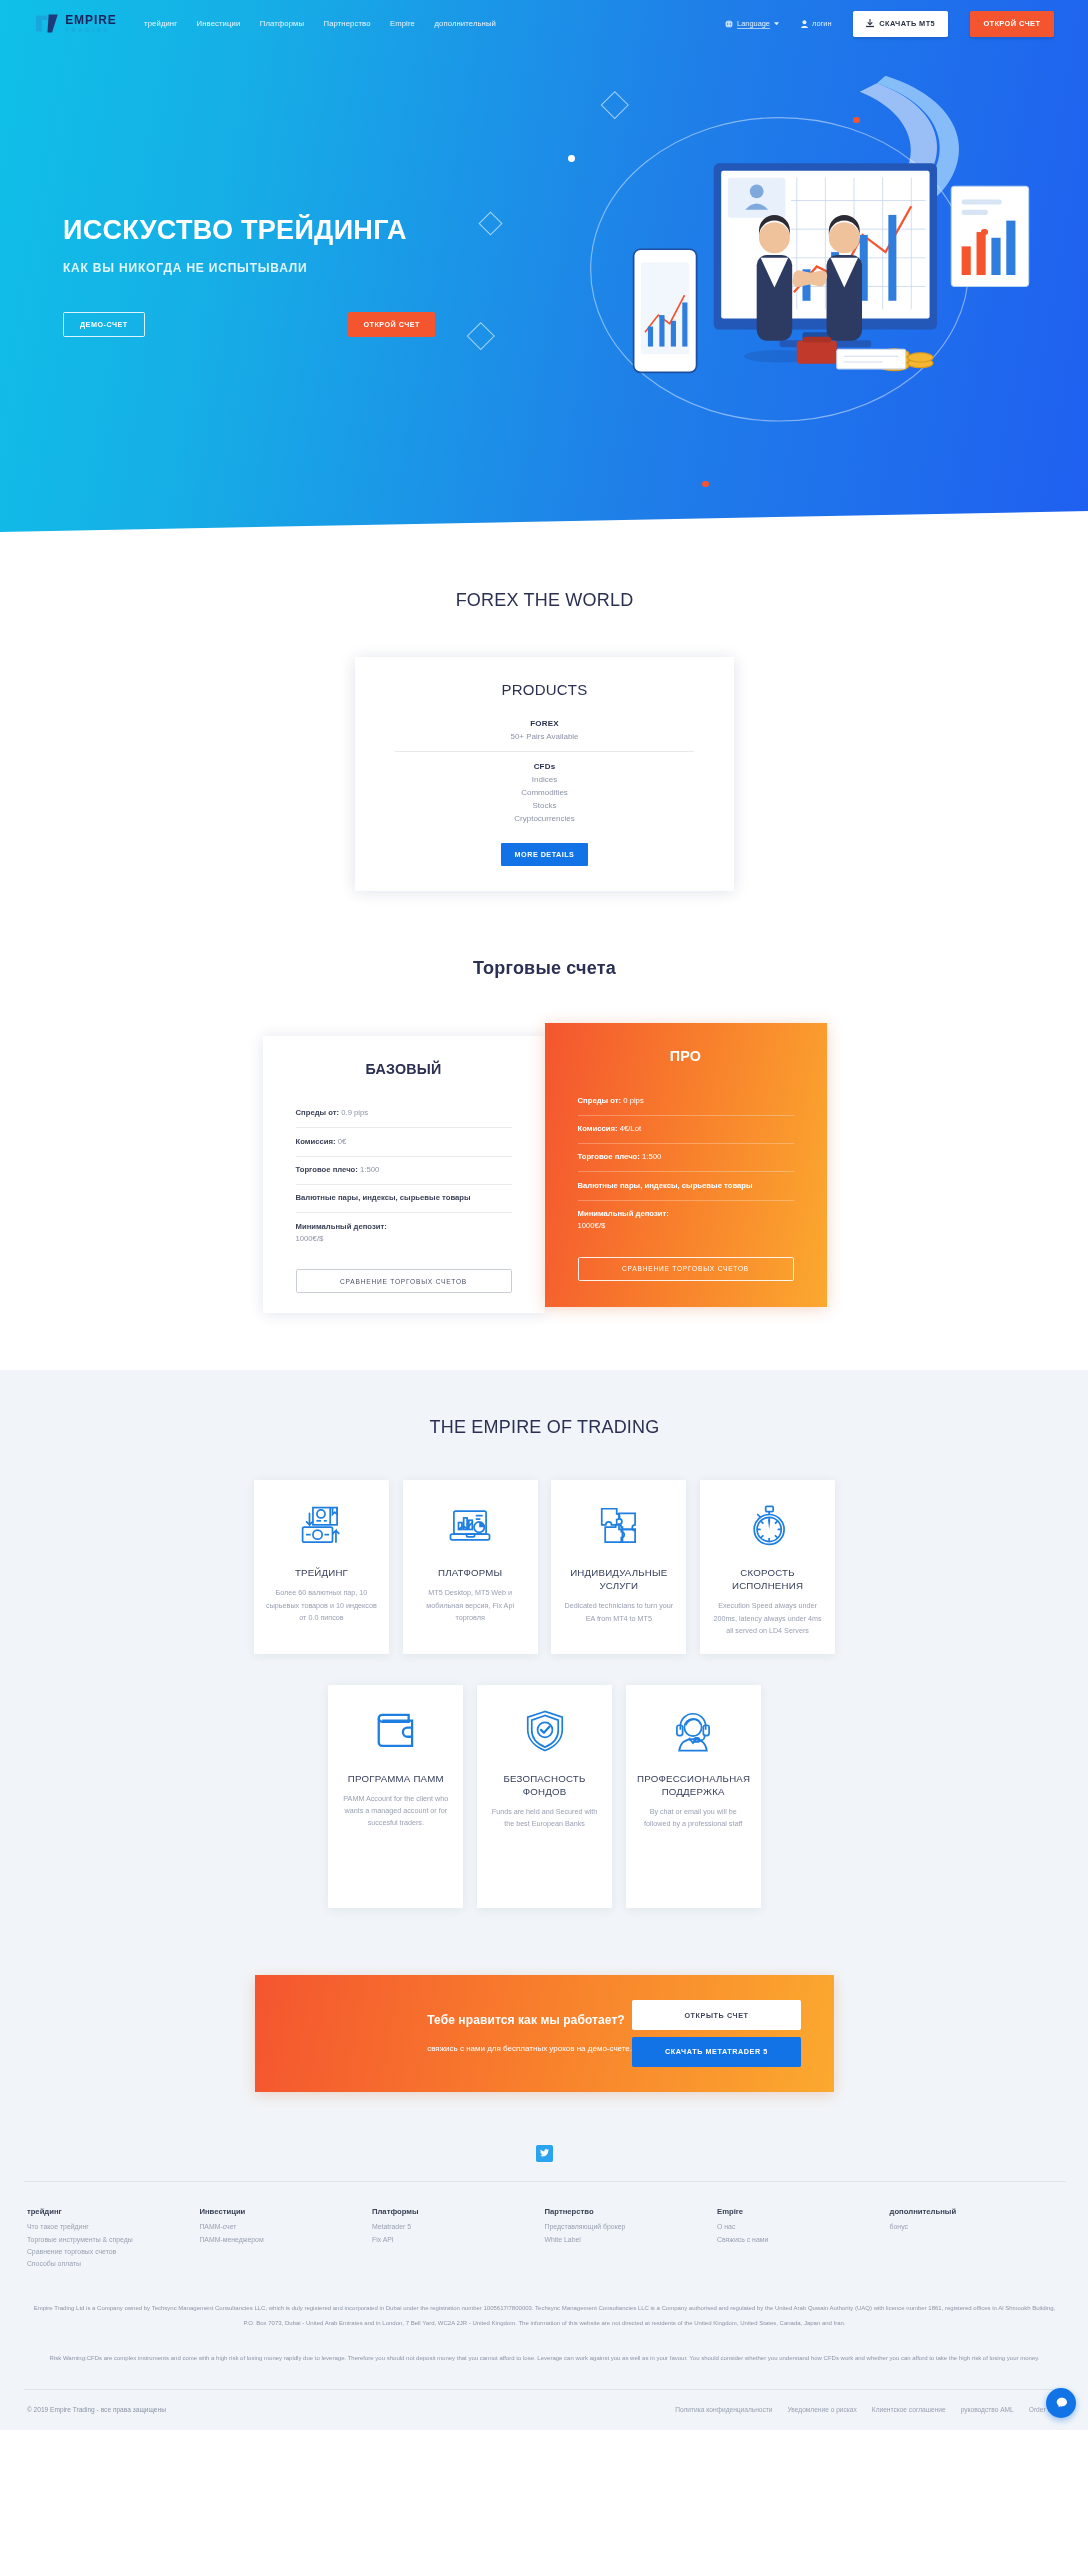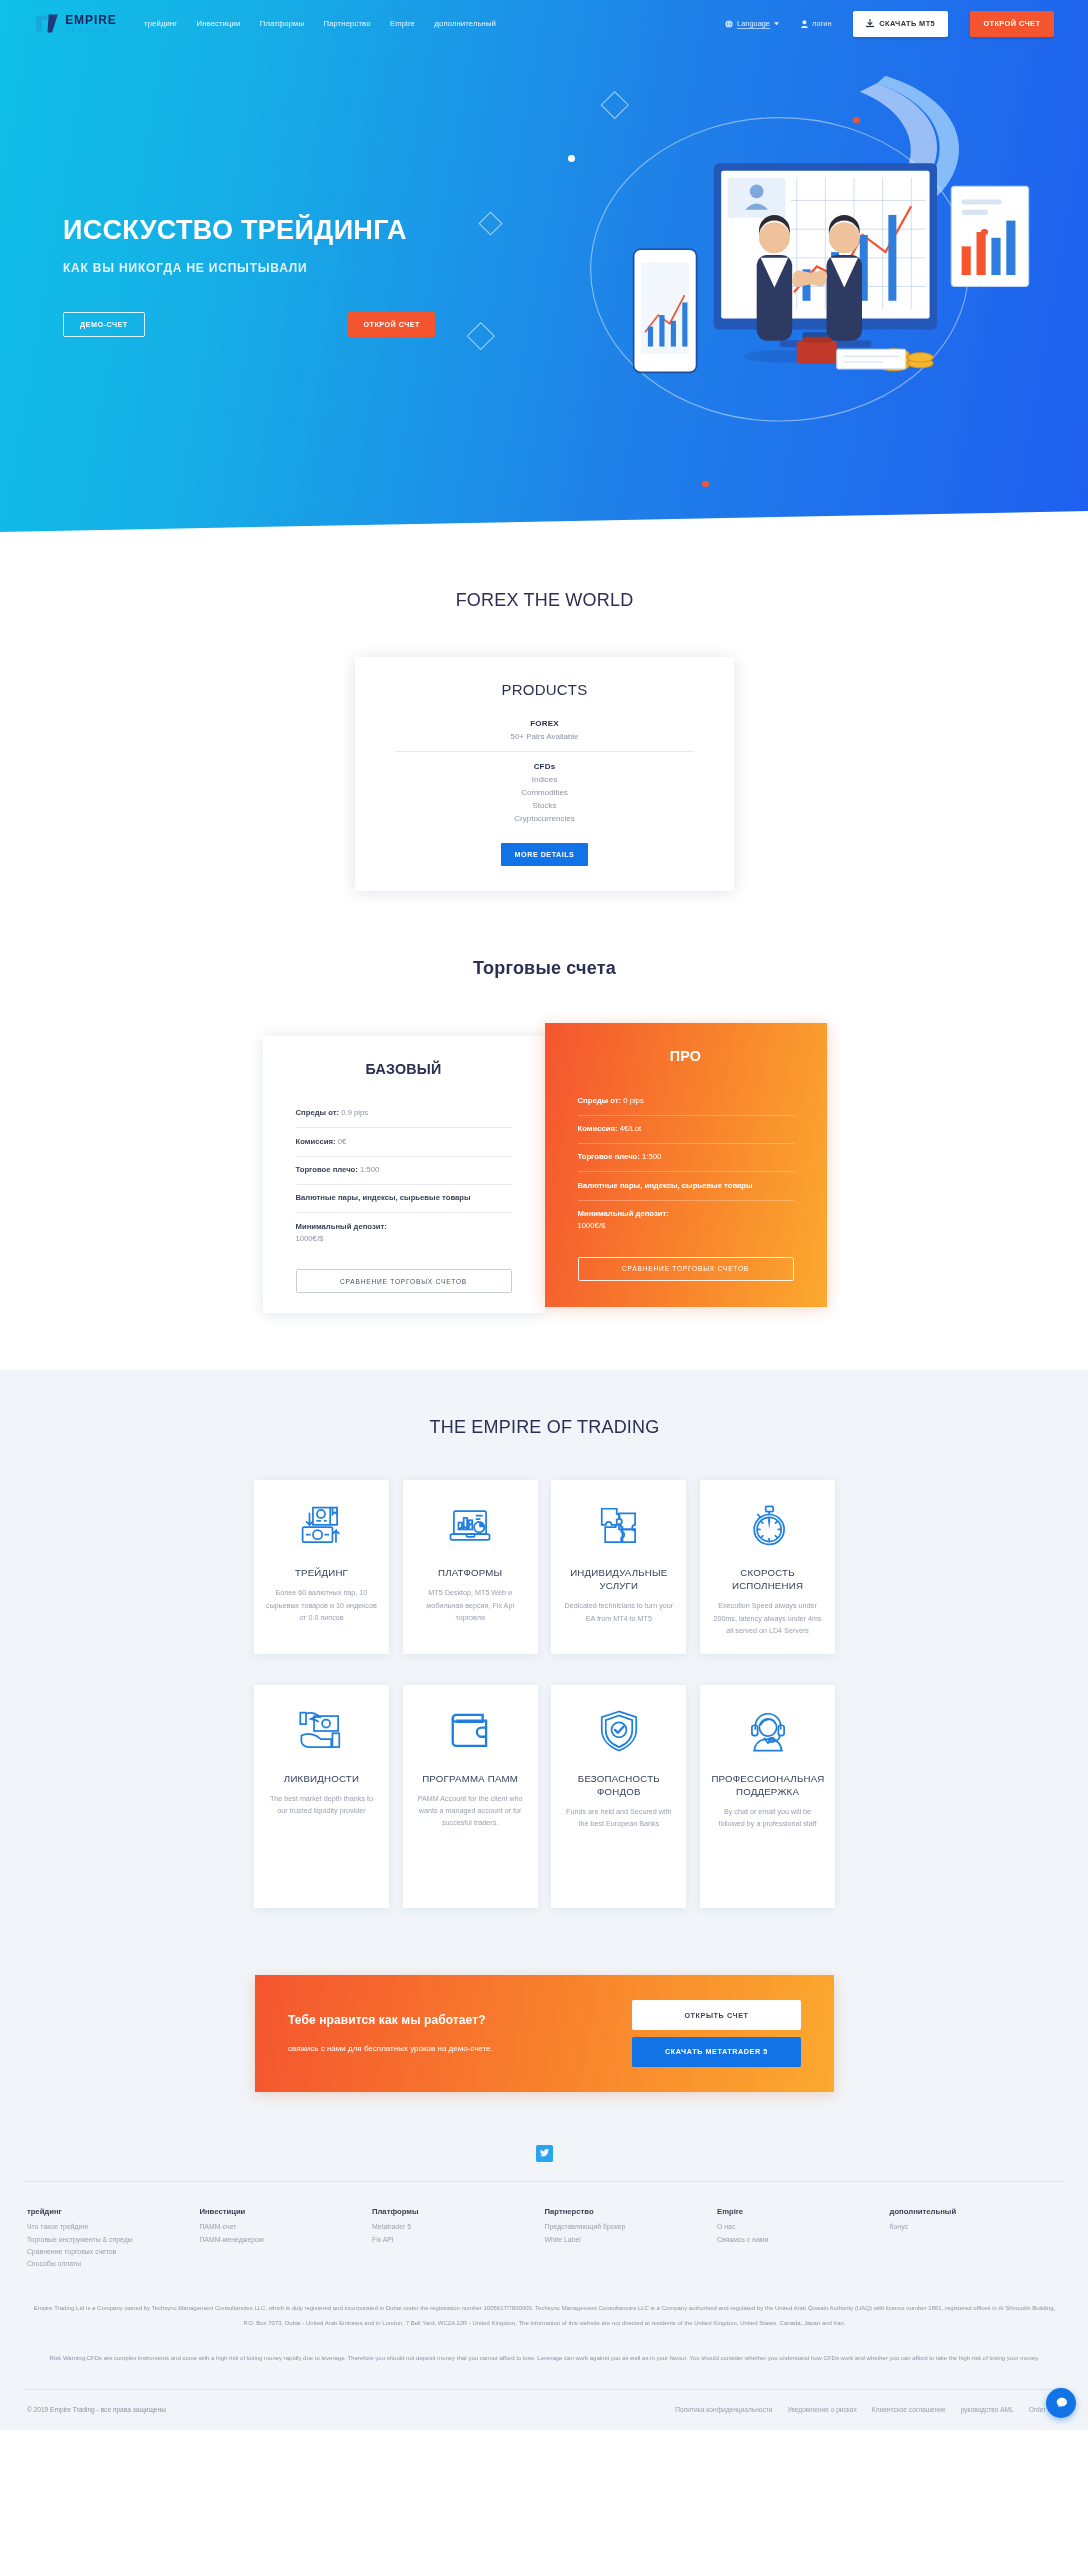--- a/index.html
+++ b/index.html
@@ -190,21 +190,21 @@
   }
   .feat p {
     font-size: 7.2px; color: #9aa0b2; line-height: 1.72; margin-top: 8px;
   }
 
   
   .cta-wrap { background: #f1f5f9; padding: 20.6px 0 45px; }
   .cta {
     width: 579px; margin: 0 auto; padding: 25px 33px;
     background: linear-gradient(100deg, #f4552f 0%, #f87e2c 48%, #fba92f 100%);
-    display: flex; align-items: center; justify-content: space-between;
+    display: flex; align-items: center; justify-content: flex-end;
     box-shadow: 0 3.4px 13.7px rgba(220,110,50,.26);
   }
   .cta-text { color: #fff; }
   .cta-text .t1 { font-size: 12px; font-weight: bold; letter-spacing: 0.1px; }
   .cta-text .t2 { font-size: 8px; margin-top: 17px; }
   .cta-btns { display: flex; flex-direction: column; gap: 6.9px; width: 169px; }
   .btn-cta-white {
     background: #fff; color: #3c4257; height: 30px; border-radius: 1.7px;
     font-size: 7.2px; font-weight: bold; letter-spacing: 0.6px;
   }
@@ -596,34 +596,20 @@
             </g>
           </svg>
         </div>
         <h4>СКОРОСТЬ ИСПОЛНЕНИЯ</h4>
         <p>Execution Speed always under 200ms, latency always under 4ms all served on LD4 Servers</p>
       </div>
     </div>
 
     <div class="feat-grid row2">
 
-      <div class="feat tall">
-        <div class="feat-ic">
-          <svg width="47" height="46" viewBox="0 0 82 80" fill="none" stroke="#1e7fe0" stroke-width="3">
-            <rect x="4" y="8" width="10" height="20"></rect>
-            <path d="M14 10 c10 -4 20 0 24 6 c-6 -1 -12 0 -16 3 c5 1 10 2 14 5"></path>
-            <rect x="28" y="14" width="42" height="26"></rect>
-            <circle cx="49" cy="27" r="7"></circle>
-            <path d="M6 48 c12 -6 26 -2 34 6 h18 v14 h-40 c-6 0 -10 -4 -12 -8 z"></path>
-            <rect x="60" y="44" width="12" height="24"></rect>
-          </svg>
-        </div>
-        <h4>ЛИКВИДНОСТИ</h4>
-        <p>The best market depth thanks to our trusted liquidity provider</p>
-      </div>
 
       <div class="feat tall">
         <div class="feat-ic">
           <svg width="46" height="46" viewBox="0 0 80 80" fill="none" stroke="#1e7fe0" stroke-width="4">
             <path d="M10 18 a6 6 0 0 1 6 -6 h46 v12 h-46 a6 6 0 0 1 -6 -6 z"></path>
             <path d="M10 18 v42 a6 6 0 0 0 6 6 h52 v-44 h-52"></path>
             <path d="M68 34 h-8 a8 8 0 0 0 0 16 h8"></path>
           </svg>
         </div>
         <h4>ПРОГРАММА ПАММ</h4>

